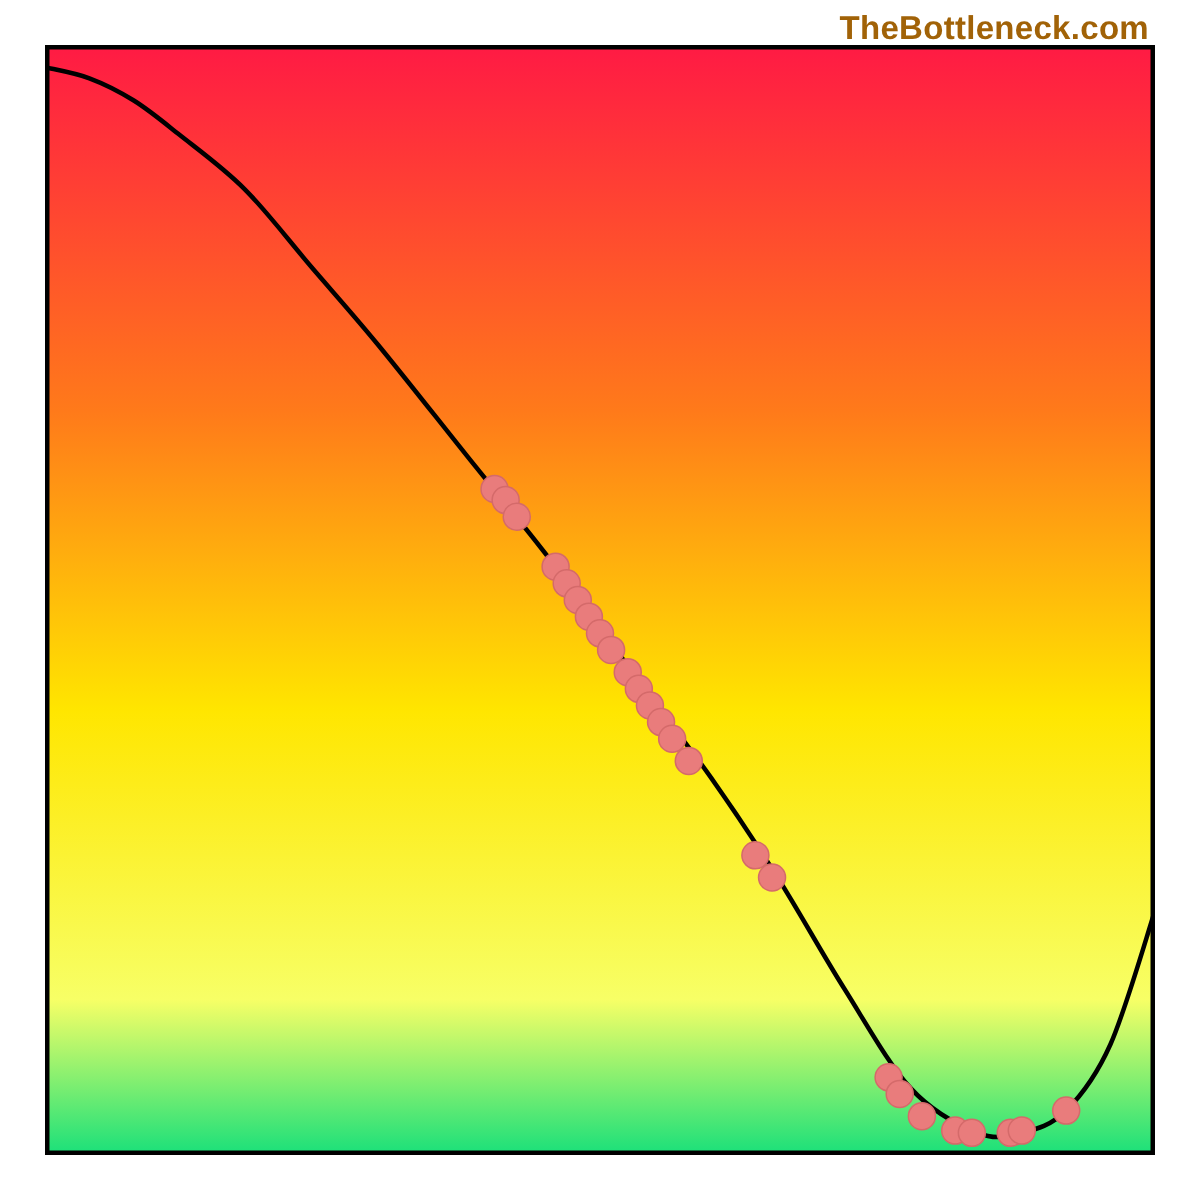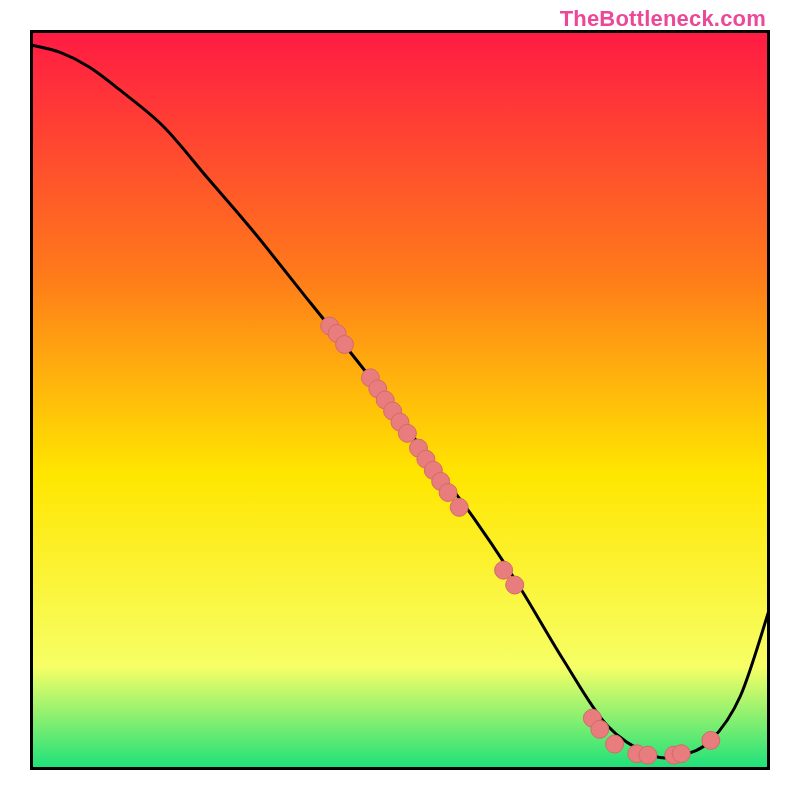--- a/index.html
+++ b/index.html
@@ -25,21 +25,21 @@
     top: 0;
     width: 740px;
     height: 740px;
   }
   .watermark {
     position: absolute;
     right: 34px;
     top: 6px;
     font-size: 22px;
     font-weight: 600;
-    color: #ec4899;
+    color: #a16207;
     letter-spacing: 0.2px;
   }
   svg { display: block; }
 </style>
 </head>
 <body>
 
 <div class="watermark">TheBottleneck.com</div>
 
 <div class="frame">

